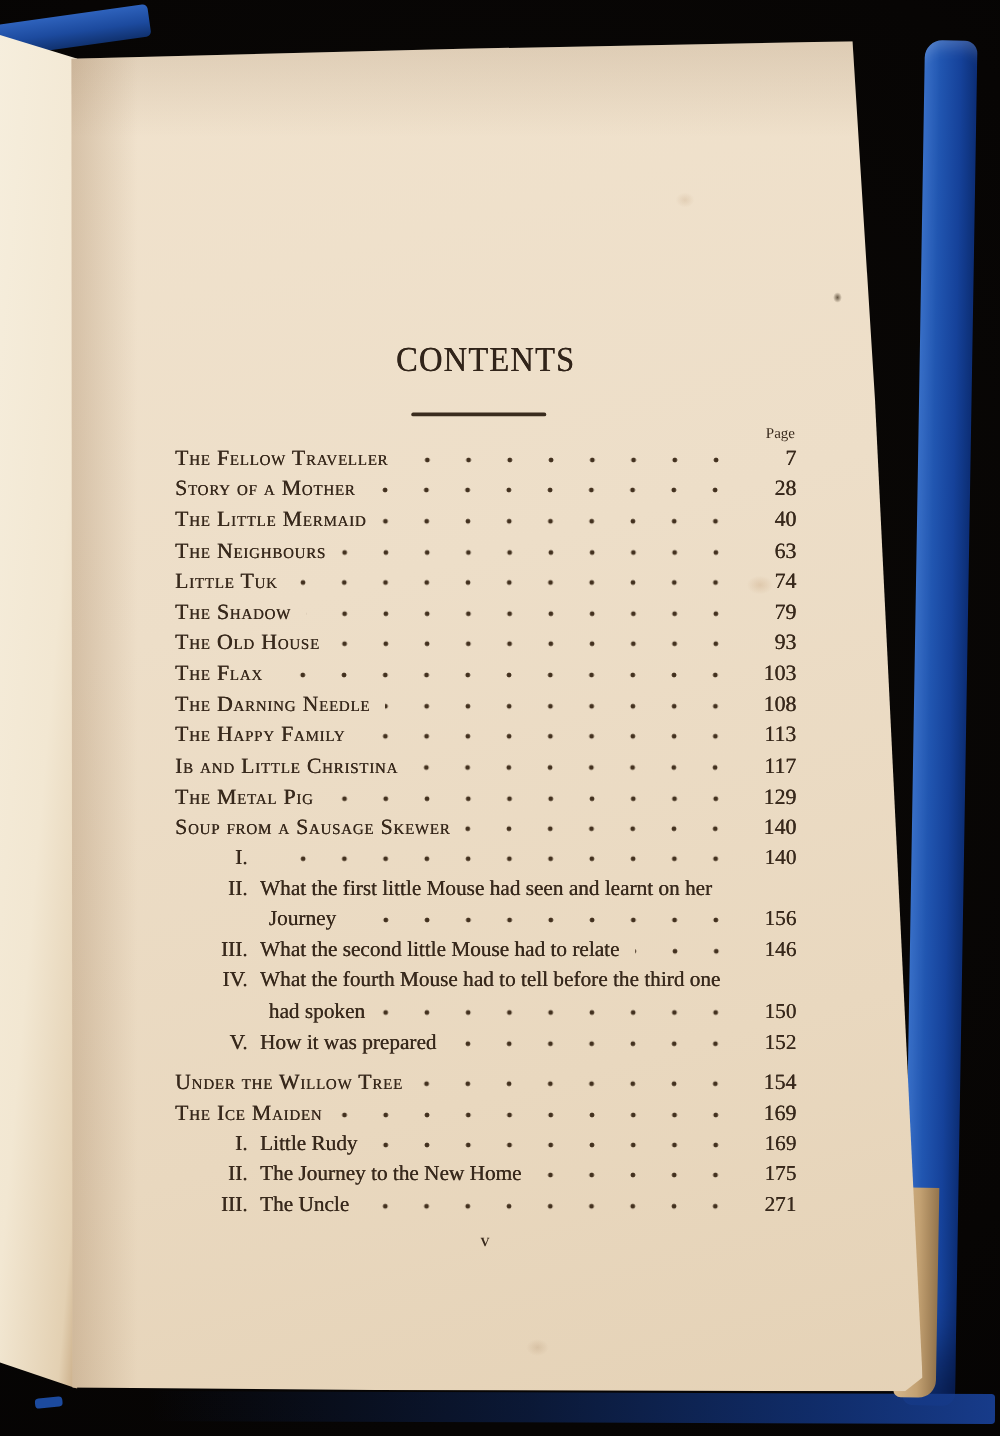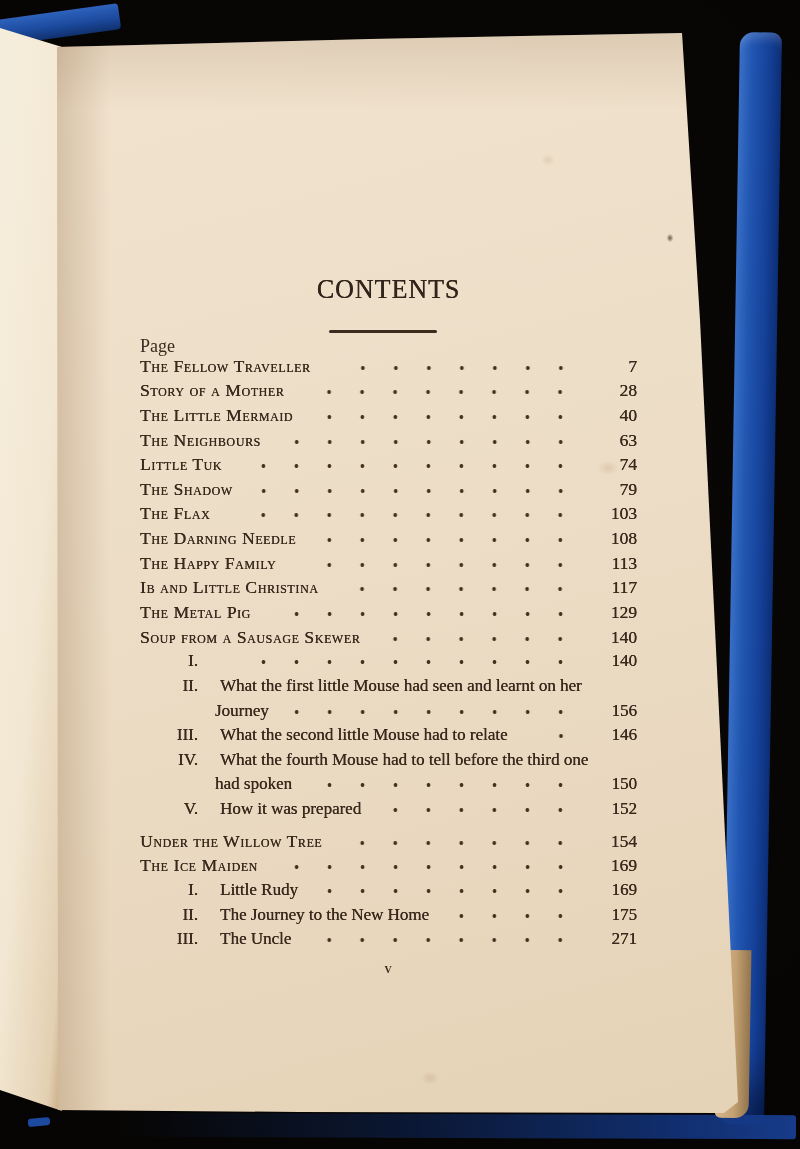--- a/index.html
+++ b/index.html
@@ -57,23 +57,23 @@
   .content{
     position:absolute;left:140px;top:263px;width:497px;color:#38291c;
   }
   .heading{
     text-align:center;font-size:28px;letter-spacing:1px;color:#31241a;
     transform:scaleX(.93);margin:10px 0 0 0;font-weight:normal;
     text-shadow:.3px 0 0 currentColor;
   }
   .rule{width:108px;height:2.6px;background:#3a2c1e;border-radius:1.5px;
     margin:25px auto 4px auto;transform:translateX(-6px);}
-  .page-label{text-align:left;font-size:18px;padding-right:1px;line-height:19px;color:#3a2b1e;}
+  .page-label{text-align:right;font-size:12px;padding-right:1px;line-height:19px;color:#3a2b1e;}
   .toc-row{display:flex;align-items:baseline;height:24.65px;font-size:17.5px;white-space:nowrap;
-    text-shadow:.25px 0 0 currentColor;gap:12px;}
+    text-shadow:.25px 0 0 currentColor;}
   .sc{font-variant:small-caps;letter-spacing:.6px;}
   .toc-row.sub,.toc-row.cont{font-size:17px;}
   .numeral{flex:none;width:58px;text-align:right;margin-right:10px;}
   .toc-row.cont{padding-left:75px;}
   .toc-row.gap{margin-top:7px;justify-content:center;}
   .leader{
     flex:1 1 auto;align-self:baseline;height:8px;margin:0 8px 0 12px;
     background-image:radial-gradient(circle at 50% 50%, #43311f 1.6px, rgba(67,49,31,0) 2.2px);
     background-size:33px 8px;background-repeat:repeat-x;background-position:right center;
   }
@@ -122,20 +122,25 @@
           <span class="title sc">Little Tuk</span>
           <span class="leader"></span>
           <span class="pagenum">74</span>
         </div>
         <div class="toc-row">
           <span class="title sc">The Shadow</span>
           <span class="leader"></span>
           <span class="pagenum">79</span>
         </div>
         <div class="toc-row">
+          <span class="title sc">The Old House</span>
+          <span class="leader"></span>
+          <span class="pagenum">93</span>
+        </div>
+        <div class="toc-row">
           <span class="title sc">The Flax</span>
           <span class="leader"></span>
           <span class="pagenum">103</span>
         </div>
         <div class="toc-row">
           <span class="title sc">The Darning Needle</span>
           <span class="leader"></span>
           <span class="pagenum">108</span>
         </div>
         <div class="toc-row">

